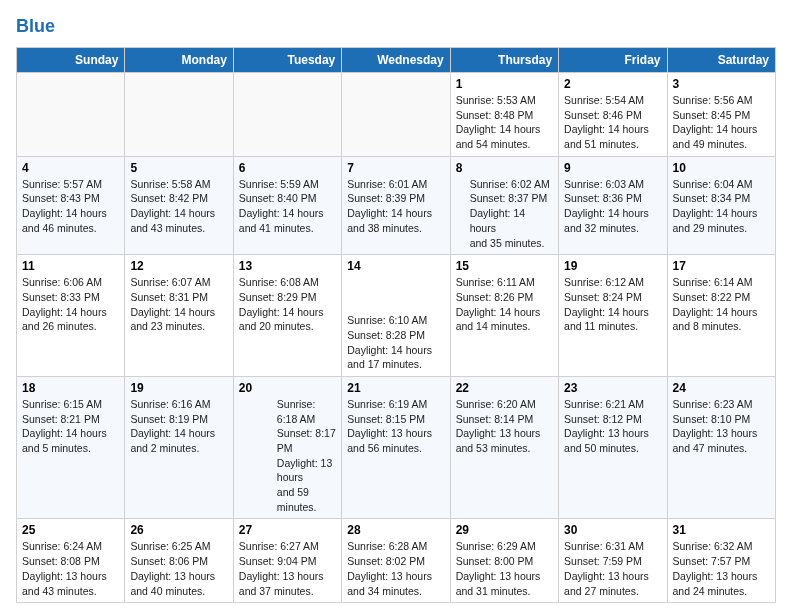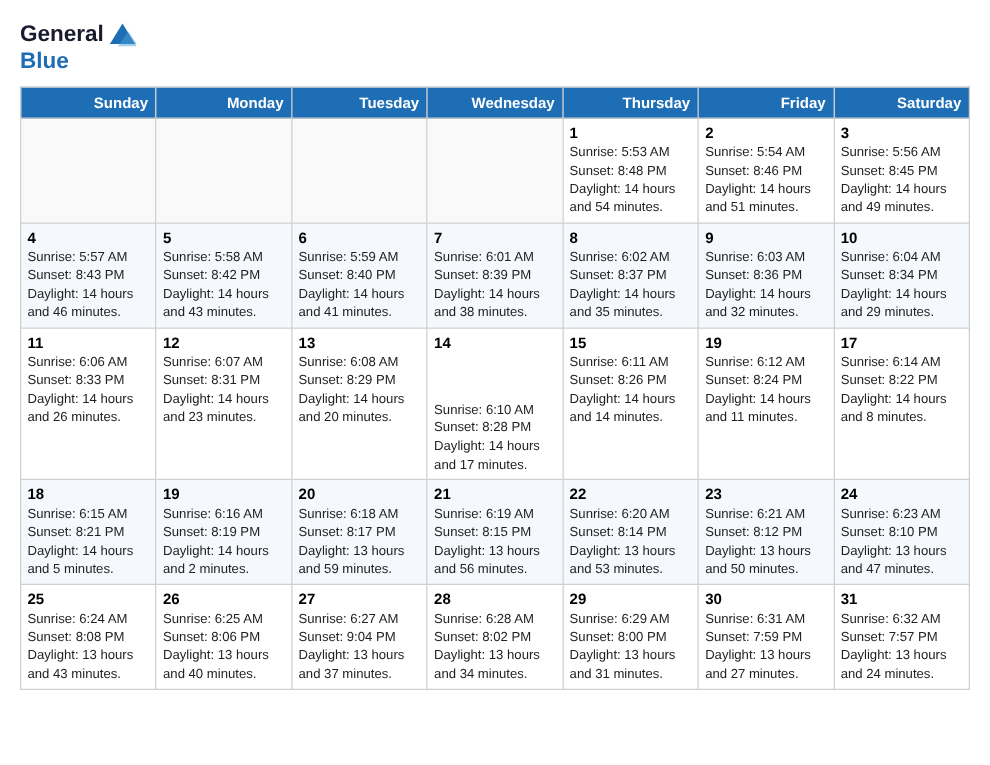--- a/index.html
+++ b/index.html
@@ -77,27 +77,20 @@
     }
     .empty {
       background: #f9f9f9 !important;
     }
   </style>
 </head>
 <body>
 
 <div class="header-area">
   <div class="logo">
-    <div class="logo-text">
-      <span style="font-size:18px;font-weight:bold;color:#1a1a2e;">General</span>
-      <svg width="22" height="22" viewBox="0 0 24 20" style="margin-left:2px;margin-top:0px;">
-        <polygon points="12,1 23,19 1,19" fill="#1e6eb5"></polygon>
-        <polygon points="17,8 26,21 8,21" fill="#4a9fd4" opacity="0.5"></polygon>
-      </svg>
-    </div>
     <span style="font-size:18px;font-weight:bold;color:#1e6eb5;">Blue</span>
   </div>
   <div class="title-area">
     <div class="month-year"></div>
     <div class="location"></div>
   </div>
 </div>
 
 <table class="calendar">
   <thead>
@@ -163,21 +156,21 @@
         </td>
         <td>
           <span class="day-number">7</span>
           <div class="day-detail" style="white-space: pre-line;">Sunrise: 6:01 AM
 Sunset: 8:39 PM
 Daylight: 14 hours
 and 38 minutes.</div>
         </td>
         <td>
           <span class="day-number">8</span>
-          <div class="day-detail" style="white-space: pre-line;">Sunrise: 6:02 AM
+          <div class="day-detail" style="white-space: pre-line; margin-left: 14px;">Sunrise: 6:02 AM
 Sunset: 8:37 PM
 Daylight: 14 hours
 and 35 minutes.</div>
         </td>
         <td>
           <span class="day-number">9</span>
           <div class="day-detail" style="white-space: pre-line;">Sunrise: 6:03 AM
 Sunset: 8:36 PM
 Daylight: 14 hours
 and 32 minutes.</div>
@@ -251,21 +244,21 @@
         </td>
         <td>
           <span class="day-number">19</span>
           <div class="day-detail" style="white-space: pre-line;">Sunrise: 6:16 AM
 Sunset: 8:19 PM
 Daylight: 14 hours
 and 2 minutes.</div>
         </td>
         <td>
           <span class="day-number">20</span>
-          <div class="day-detail" style="white-space: pre-line;">Sunrise: 6:18 AM
+          <div class="day-detail" style="white-space: pre-line; margin-left: 38px;">Sunrise: 6:18 AM
 Sunset: 8:17 PM
 Daylight: 13 hours
 and 59 minutes.</div>
         </td>
         <td>
           <span class="day-number">21</span>
           <div class="day-detail" style="white-space: pre-line;">Sunrise: 6:19 AM
 Sunset: 8:15 PM
 Daylight: 13 hours
 and 56 minutes.</div>

